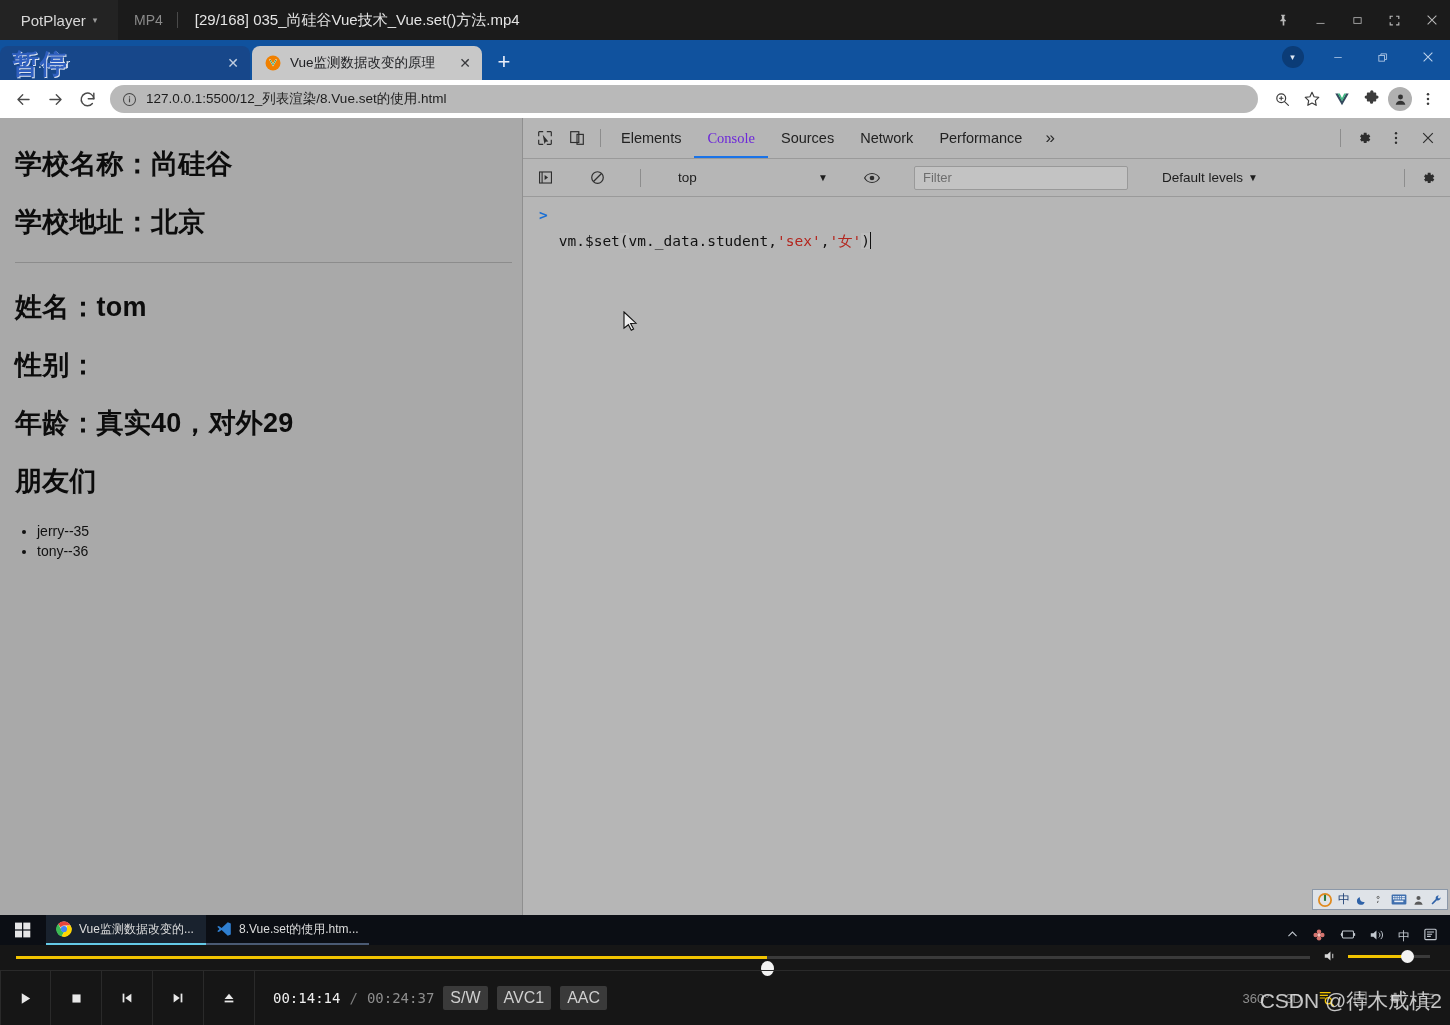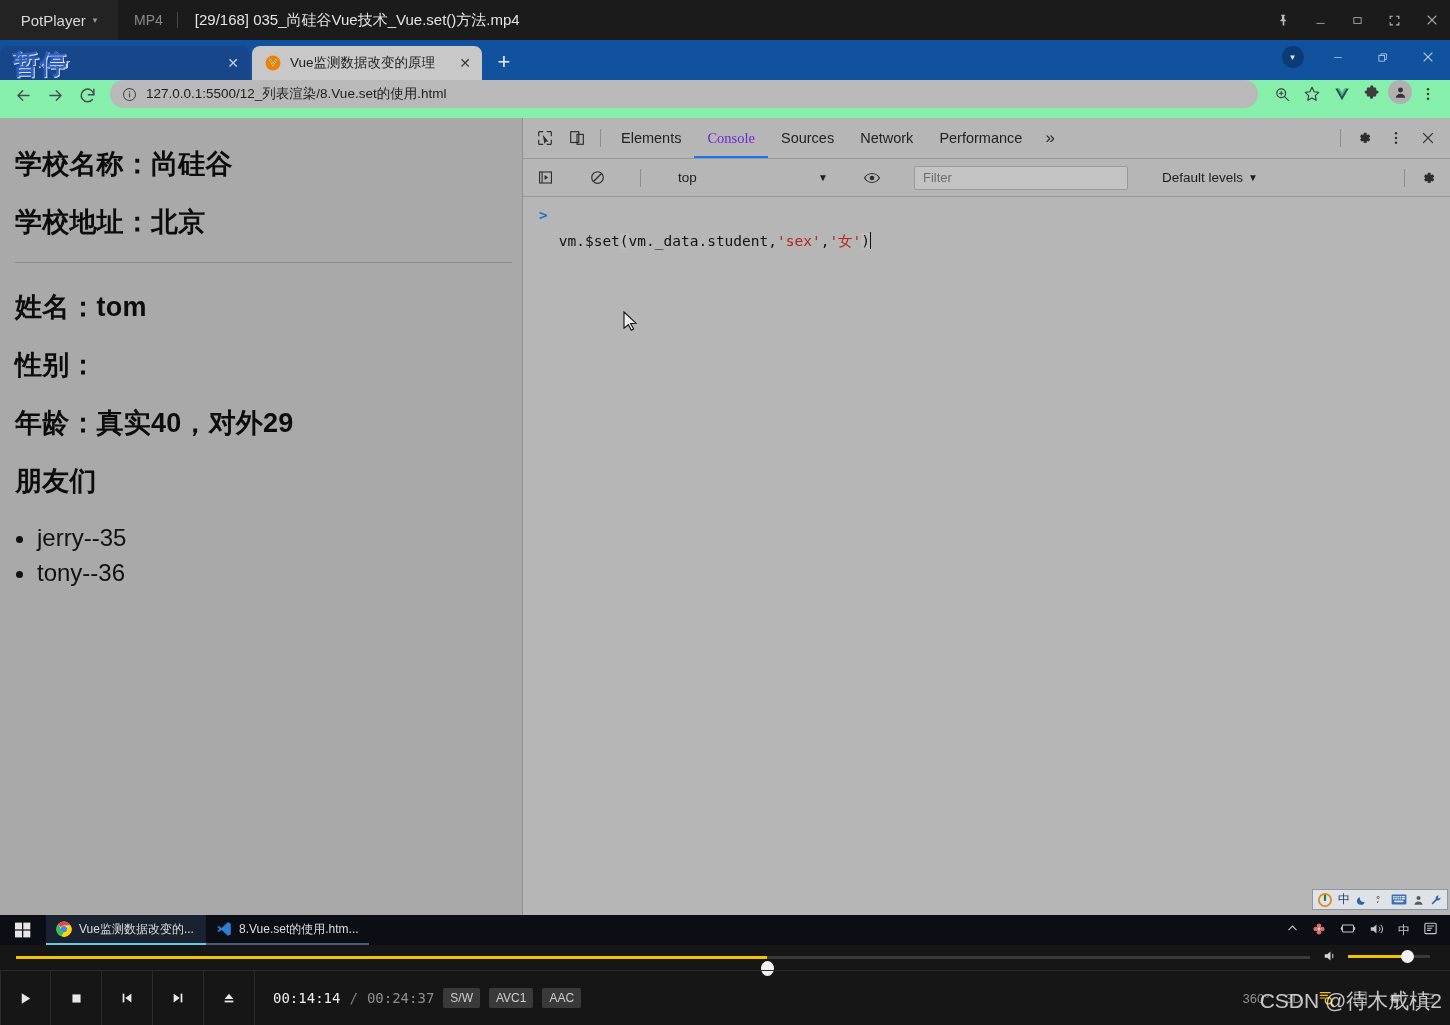--- a/index.html
+++ b/index.html
@@ -72,21 +72,21 @@
     width: 45px; height: 34px; display: flex; align-items: center;
     justify-content: center; color: #bcd2ec;
   }
   .cw-dot {
     width: 22px; height: 22px; border-radius: 50%; background: #0b3c77;
     display: flex; align-items: center; justify-content: center;
     font-size: 9px; color: #dfe8f4;
   }
 
   .chrome-toolbar {
-    height: 38px; background: #86efac; display: flex; align-items: flex-start;
+    height: 38px; background: #ffffff; display: flex; align-items: center;
     padding: 0 8px; gap: 2px;
   }
   .nav-btn {
     width: 30px; height: 30px; display: flex; align-items: center;
     justify-content: center; color: #4a4a4a;
   }
   .omnibox {
     flex: 1; height: 28px; background: #b9b9b9; border-radius: 14px;
     display: flex; align-items: center; padding: 0 12px; gap: 9px;
     margin: 0 8px 0 6px; min-width: 0;
@@ -115,21 +115,21 @@
     font-size: 27px; font-weight: bold; color: #0c0c0c;
     margin: 18px 0 22px 0; letter-spacing: .2px;
   }
   .page-view h2.tight { margin: 0 0 22px 0; }
   .page-view hr {
     border: none; border-top: 1px solid #8c8c8c; margin: 20px 0 26px 0;
     width: 497px;
   }
   .page-view ul { margin: 10px 0 0 22px; }
   .page-view li {
-    font-size: 24px; color: #111; line-height: 1.45; list-style: disc;
+    font-size: 14px; color: #111; line-height: 1.45; list-style: disc;
   }
   .mouse-cursor { position: absolute; pointer-events: none; }
 
   .devtools {
     flex: 1; height: 797px; background: #b6b6b6; position: relative;
     border-left: 1px solid #8f8f8f; display: flex; flex-direction: column;
   }
   .dt-tabbar {
     height: 41px; display: flex; align-items: center; padding-left: 6px;
     border-bottom: 1px solid #9a9a9a;
@@ -183,21 +183,21 @@
   .ime-bar {
     position: absolute; right: 2px; bottom: 5px;
     height: 21px; background: #dfe3e8; border: 1px solid #8c98a8;
     display: flex; align-items: center; gap: 6px; padding: 0 5px;
   }
   .ime-item { font-size: 12px; color: #1c3f73; display: flex; align-items: center; }
 
   
   .taskbar {
     position: absolute; left: 0; top: 915px; width: 1450px; height: 30px;
-    background: #0b0e14; display: flex; align-items: center;
+    background: #0b0e14; display: flex; align-items: flex-end;
   }
   .tb-start {
     width: 46px; height: 30px; display: flex; align-items: center;
     justify-content: center;
   }
   .tb-task {
     height: 30px; display: flex; align-items: center; gap: 7px;
     padding: 0 10px; font-size: 12px; color: #dcdcdc; white-space: nowrap;
     border-bottom: 2px solid transparent;
   }
@@ -242,21 +242,21 @@
   }
   .pp-ctrl:first-child { border-left: 1px solid #2a2a2a; }
   .time-area {
     display: flex; align-items: center; gap: 9px; padding-left: 18px;
     font-family: "DejaVu Sans Mono", "Liberation Mono", monospace; font-size: 14px;
   }
   .t-cur { color: #f0f0f0; }
   .t-slash { color: #7d7d7d; }
   .t-total { color: #8e8e8e; }
   .chip {
-    background: #3a3a3a; color: #cfcfcf; font-size: 12px; padding: 3px 7px;
+    background: #3a3a3a; color: #cfcfcf; font-size: 16px; padding: 3px 7px;
     border-radius: 2px; font-family: "Liberation Sans", sans-serif;
   }
   .right-tools {
     margin-left: auto; display: flex; align-items: center; gap: 16px;
     padding-right: 14px; color: #8d8d8d;
   }
   .rt-text { font-size: 13px; color: #8d8d8d; }
   .watermark {
     position: absolute; right: 8px; top: 42px; font-size: 21px;
     color: rgba(235,235,235,.82); white-space: nowrap; pointer-events: none;

